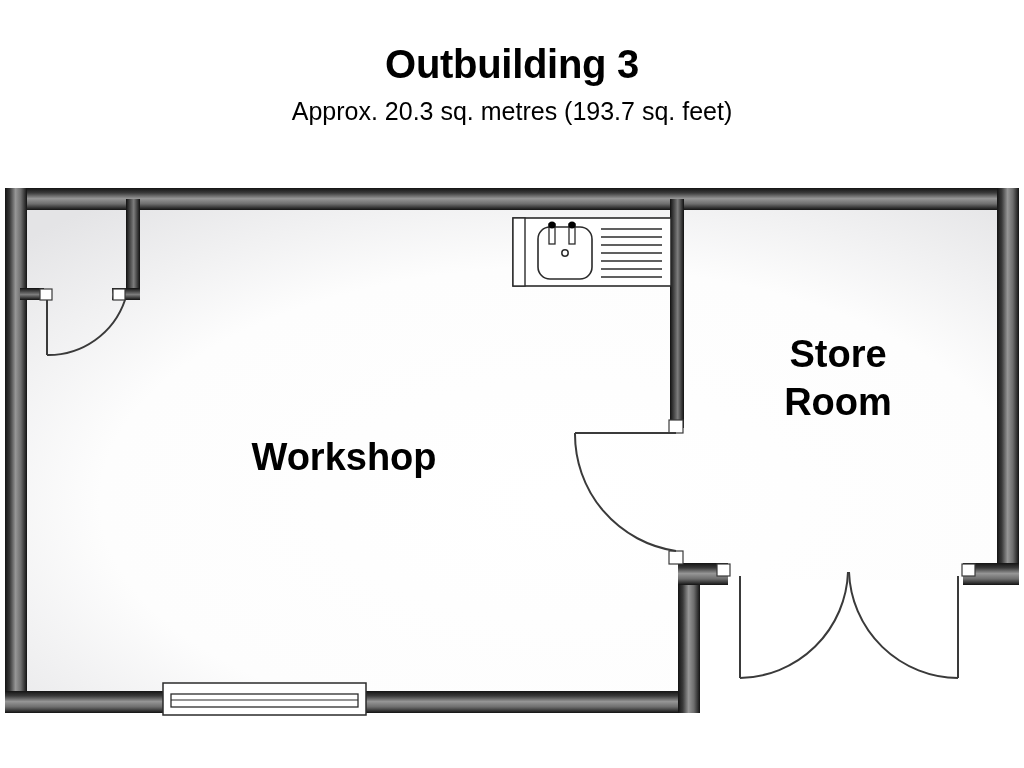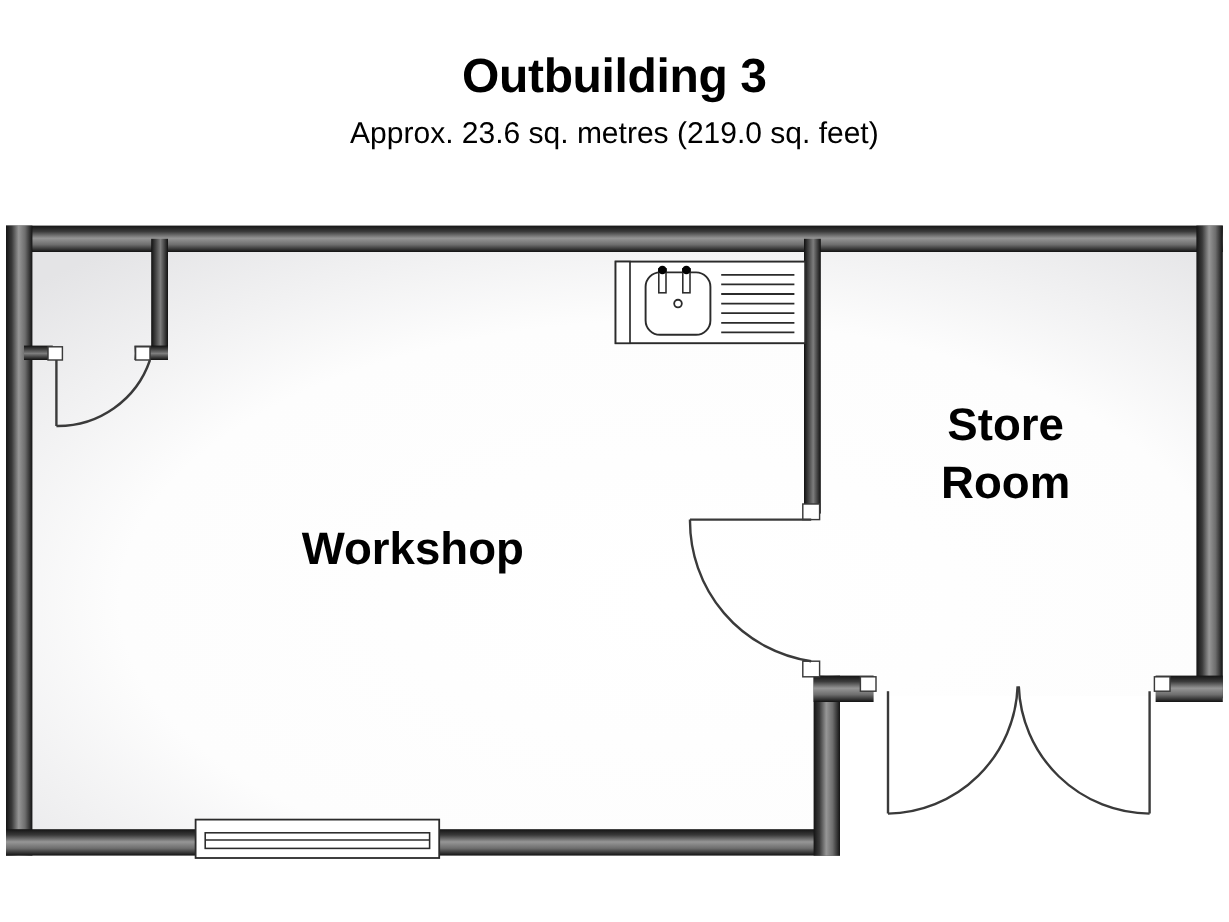--- a/index.html
+++ b/index.html
@@ -61,21 +61,21 @@
     fill: #000000;
   }
 </style>
 </head>
 <body>
 
 <div id="floorplan-page">
 
   <div class="title-block">
     <div class="plan-title">Outbuilding 3</div>
-    <div class="plan-subtitle">Approx. 23.6 sq. metres (219.0 sq. feet)</div>
+    <div class="plan-subtitle">Approx. 20.3 sq. metres (193.7 sq. feet)</div>
   </div>
 
   <svg id="plan-svg" viewBox="0 0 1024 768">
     <defs>
       <linearGradient id="wallH" x1="0" y1="0" x2="0" y2="1">
         <stop offset="0%" stop-color="#141414"></stop>
         <stop offset="22%" stop-color="#3a3a3a"></stop>
         <stop offset="48%" stop-color="#969696"></stop>
         <stop offset="72%" stop-color="#6e6e6e"></stop>
         <stop offset="100%" stop-color="#121212"></stop>

